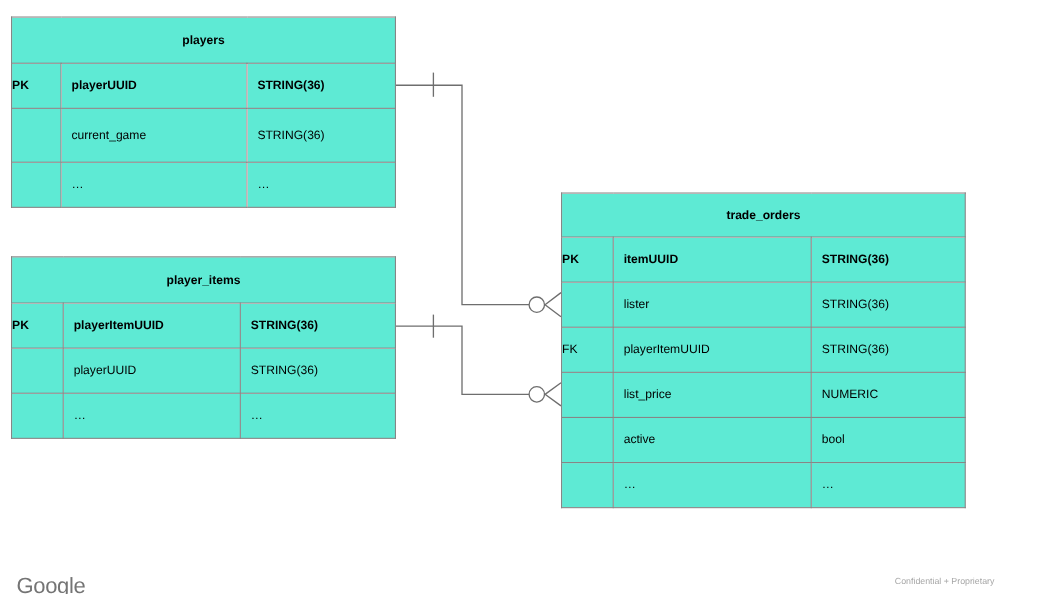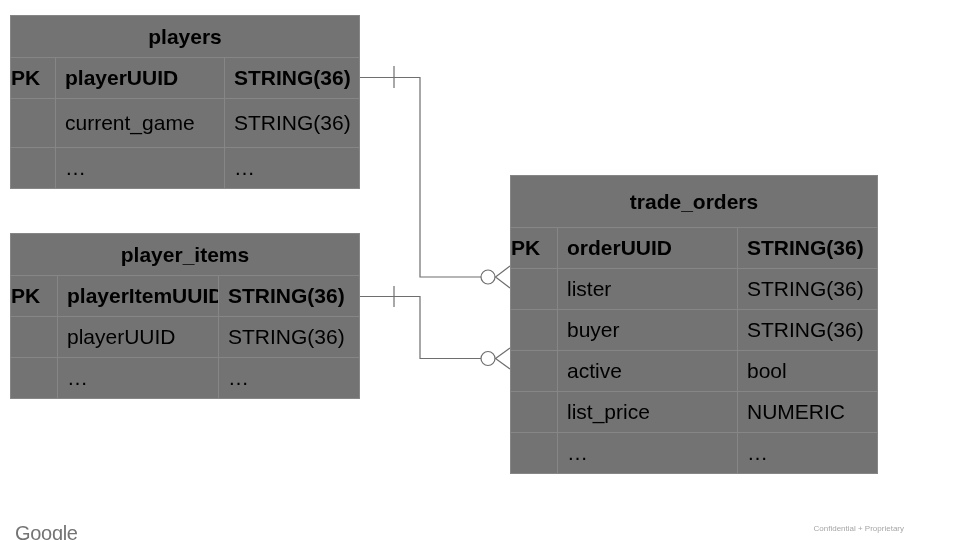--- a/index.html
+++ b/index.html
@@ -17,22 +17,22 @@
     color: #000000;
   }
   
   table.erd-table {
     position: absolute;
     border-collapse: collapse;
     table-layout: fixed;
   }
   table.erd-table td {
     border: 1px solid #868686;
-    background: #737373;
-    font-size: 21px;
+    background: #5eead4;
+    font-size: 11px;
     color: #000000;
     padding: 0 4px 0 9px;
     vertical-align: middle;
     overflow: hidden;
     white-space: nowrap;
   }
   table.erd-table td.tbl-title {
     text-align: center;
     font-weight: bold;
     padding: 0;
@@ -148,47 +148,47 @@
   </tbody>
     </table>
 
   <table class="erd-table" style="left:510px; top:175px; width:368px;">
     <colgroup>
         <col style="width:47px">
         <col style="width:180px">
         <col>
       </colgroup>
     <tbody>
-        <tr style="height:52px">
+        <tr style="height:40px">
       <td colspan="3" class="tbl-title">trade_orders</td>
     </tr>
     <tr class="pk-row" style="height:41px">
       <td class="key-cell">PK</td>
-      <td>orderUUID</td>
+      <td>itemUUID</td>
       <td>STRING(36)</td>
     </tr>
     <tr style="height:41px">
       <td class="key-cell"></td>
       <td>lister</td>
       <td>STRING(36)</td>
     </tr>
     <tr style="height:41px">
+      <td class="key-cell">FK</td>
+      <td>playerItemUUID</td>
+      <td>STRING(36)</td>
+    </tr>
+    <tr style="height:41px">
       <td class="key-cell"></td>
-      <td>buyer</td>
-      <td>STRING(36)</td>
+      <td>list_price</td>
+      <td>NUMERIC</td>
     </tr>
     <tr style="height:41px">
       <td class="key-cell"></td>
       <td>active</td>
       <td>bool</td>
-    </tr>
-    <tr style="height:41px">
-      <td class="key-cell"></td>
-      <td>list_price</td>
-      <td>NUMERIC</td>
     </tr>
     <tr style="height:41px">
       <td class="key-cell"></td>
       <td>…</td>
       <td>…</td>
     </tr>
   </tbody>
     </table>
 
   <div class="google-logo">Google</div>

